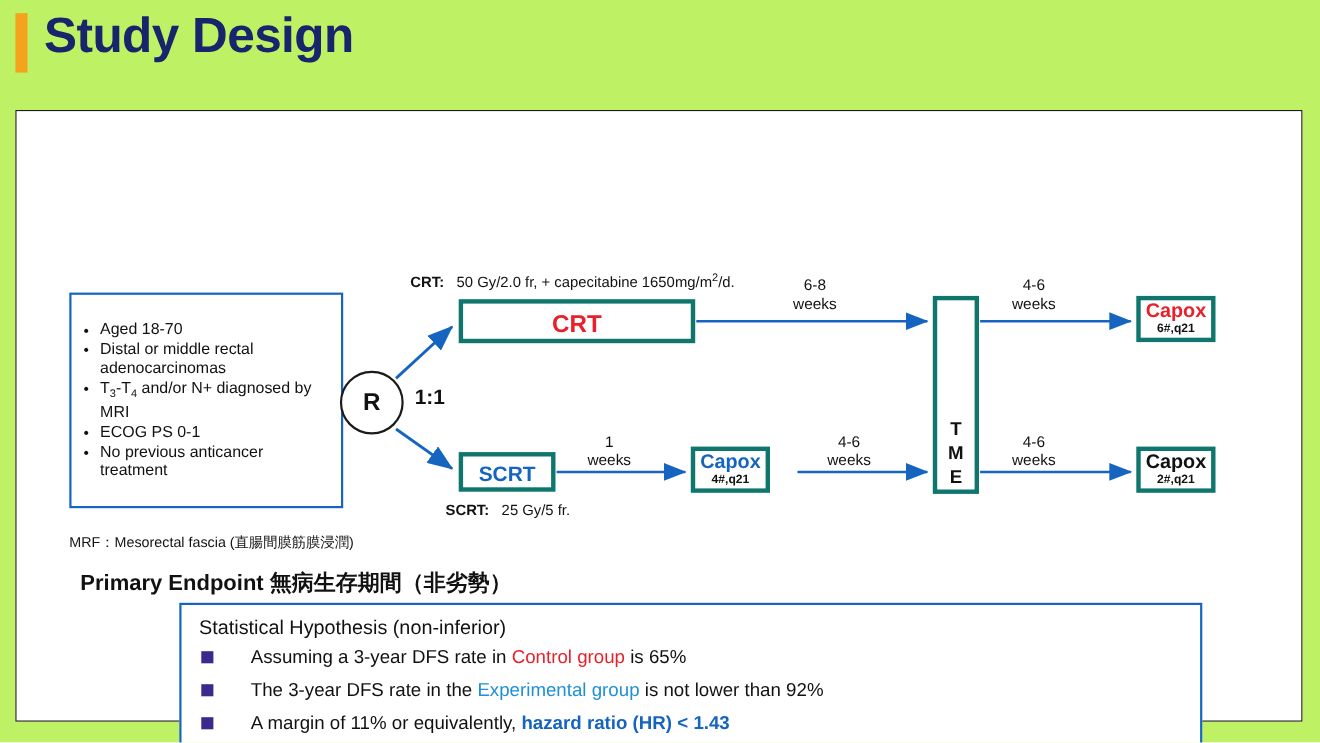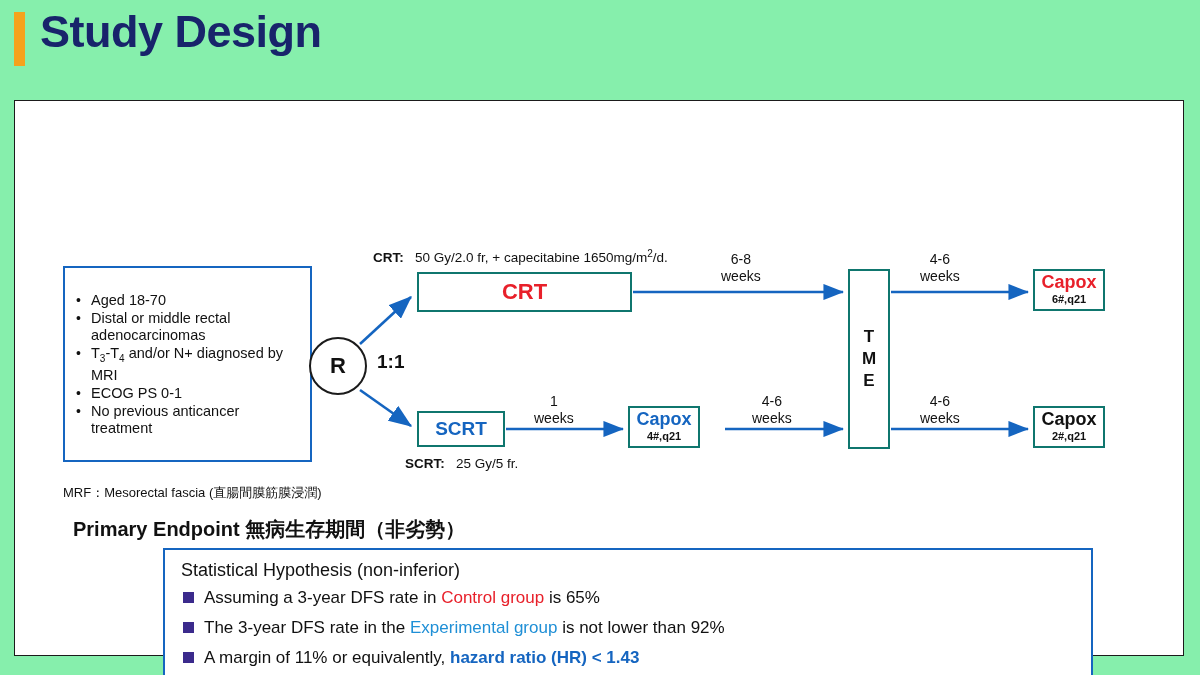--- a/index.html
+++ b/index.html
@@ -12,21 +12,21 @@
     height: 675px;
     position: relative;
     font-family: "Liberation Sans", sans-serif;
     overflow: hidden;
   }
   #slide {
     position: absolute;
     left: 0; top: 0;
     width: 1200px;
     height: 675px;
-    background: #86efac;
+    background: #bef264;
   }
   
   .title-bar {
     position: absolute;
     left: 14px;
     top: 12px;
     width: 11px;
     height: 54px;
     background: #f5a21c;
   }
@@ -48,26 +48,26 @@
     width: 1170px;
     height: 556px;
     border: 1.5px solid #1b1b1b;
     box-sizing: border-box;
     background: #fff;
   }
   
   .box {
     position: absolute;
     box-sizing: border-box;
-    border: 2px solid #0f766e;
+    border: 4px solid #0f766e;
     background: #ffffff;
     display: flex;
     flex-direction: column;
     align-items: center;
-    justify-content: center;
+    justify-content: flex-end;
   }
   .eligibility {
     position: absolute;
     left: 48px;
     top: 165px;
     width: 249px;
     height: 196px;
     box-sizing: border-box;
     border: 2px solid #1565c0;
     background: #fff;
@@ -227,20 +227,21 @@
     color: #111;
     margin: 2px 0 6px 2px;
   }
   .stat-item {
     display: flex;
     align-items: flex-start;
     margin: 0 0 9px 0;
     font-size: 17px;
     color: #111;
     line-height: 21px;
+    gap: 24px;
   }
   .stat-bullet {
     width: 11px; height: 11px;
     background: #3b2a8c;
     margin: 5px 10px 0 4px;
     flex: none;
   }
   .red { color: #e8202a; }
   .blue { color: #1f8fd6; }
   .hr-blue { color: #1565c0; font-weight: bold; }

